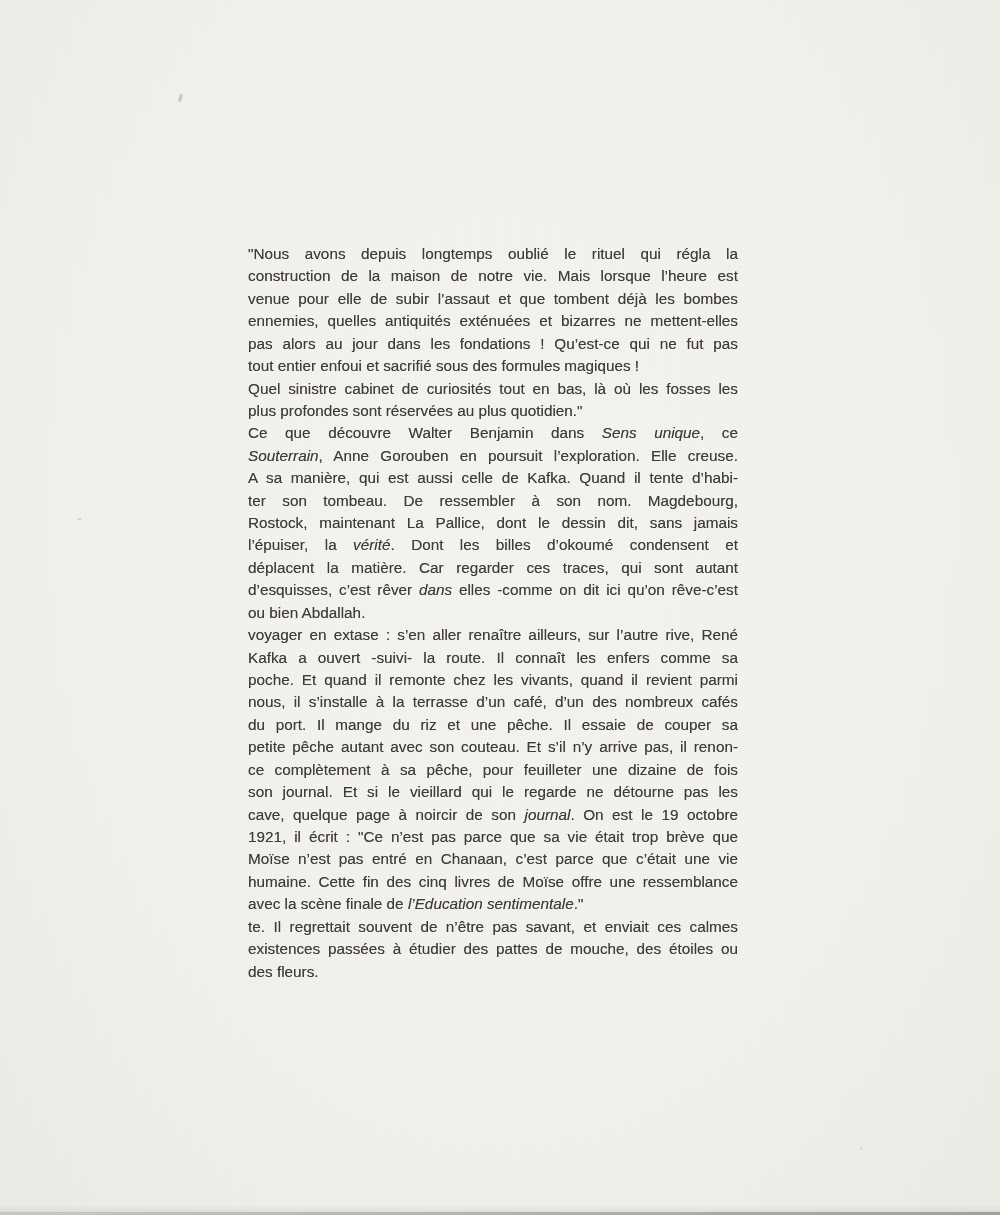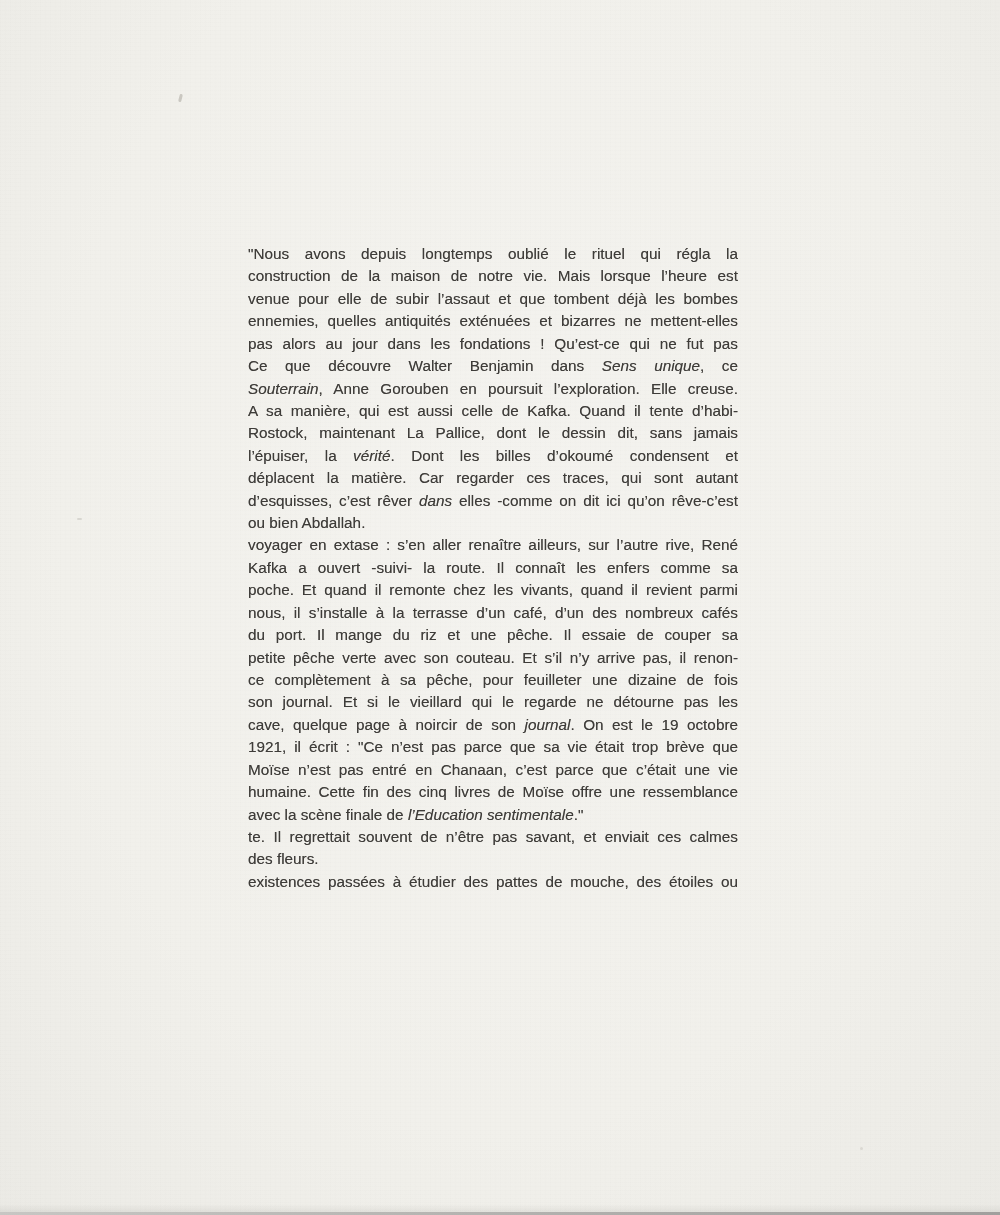--- a/index.html
+++ b/index.html
@@ -82,50 +82,56 @@
 <div class="page">
   <div class="paper-texture"></div>
 
   <div class="text-block">
       <div class="paragraph">
         <div class="line">"Nous avons depuis longtemps oublié le rituel qui régla la</div>
         <div class="line">construction de la maison de notre vie. Mais lorsque l’heure est</div>
         <div class="line">venue pour elle de subir l’assaut et que tombent déjà les bombes</div>
         <div class="line">ennemies, quelles antiquités exténuées et bizarres ne mettent-elles</div>
         <div class="line">pas alors au jour dans les fondations ! Qu’est-ce qui ne fut pas</div>
+        <div class="line last">tout entier enfoui et sacrifié sous des formules magiques !</div>
+      </div>
+      <div class="paragraph">
+        <div class="line">Quel sinistre cabinet de curiosités tout en bas, là où les fosses les</div>
+        <div class="line last">plus profondes sont réservées au plus quotidien."</div>
       </div>
       <div class="paragraph">
         <div class="line">Ce que découvre Walter Benjamin dans <em>Sens unique</em>, ce</div>
         <div class="line"><em>Souterrain</em>, Anne Gorouben en poursuit l’exploration. Elle creuse.</div>
         <div class="line">A sa manière, qui est aussi celle de Kafka. Quand il tente d’habi-</div>
+        <div class="line">ter son tombeau. De ressembler à son nom. Magdebourg,</div>
         <div class="line">Rostock, maintenant La Pallice, dont le dessin dit, sans jamais</div>
         <div class="line">l’épuiser, la <em>vérité</em>. Dont les billes d’okoumé condensent et</div>
         <div class="line">déplacent la matière. Car regarder ces traces, qui sont autant</div>
         <div class="line">d’esquisses, c’est rêver <em>dans</em> elles -comme on dit ici qu’on rêve-c’est</div>
         <div class="line last">ou bien Abdallah.</div>
         <div class="line">voyager en extase : s’en aller renaître ailleurs, sur l’autre rive, René</div>
       </div>
       <div class="paragraph">
         <div class="line">Kafka a ouvert -suivi- la route. Il connaît les enfers comme sa</div>
         <div class="line">poche. Et quand il remonte chez les vivants, quand il revient parmi</div>
         <div class="line">nous, il s’installe à la terrasse d’un café, d’un des nombreux cafés</div>
         <div class="line">du port. Il mange du riz et une pêche. Il essaie de couper sa</div>
-        <div class="line">petite pêche verte avec son couteau. Et s’il n’y arrive pas, il renon-</div>
+        <div class="line">petite pêche autant avec son couteau. Et s’il n’y arrive pas, il renon-</div>
         <div class="line">ce complètement à sa pêche, pour feuilleter une dizaine de fois</div>
         <div class="line">son journal. Et si le vieillard qui le regarde ne détourne pas les</div>
         <div class="line">cave, quelque page à noircir de son <em>journal</em>. On est le 19 octobre</div>
         <div class="line">1921, il écrit : "Ce n’est pas parce que sa vie était trop brève que</div>
         <div class="line">Moïse n’est pas entré en Chanaan, c’est parce que c’était une vie</div>
         <div class="line">humaine. Cette fin des cinq livres de Moïse offre une ressemblance</div>
         <div class="line last">avec la scène finale de <em>l’Education sentimentale</em>."</div>
       </div>
       <div class="paragraph">
         <div class="line">te. Il regrettait souvent de n’être pas savant, et enviait ces calmes</div>
+        <div class="line">existences passées à étudier des pattes de mouche, des étoiles ou</div>
         <div class="line last">des fleurs.</div>
-        <div class="line">existences passées à étudier des pattes de mouche, des étoiles ou</div>
       </div>
     </div>
 
   <div class="speck" id="speck1"></div>
   <div class="speck" id="speck2"></div>
   <div class="speck" id="speck3"></div>
 
   <div class="bottom-shade"></div>
   <div class="bottom-edge"></div>
 </div>

